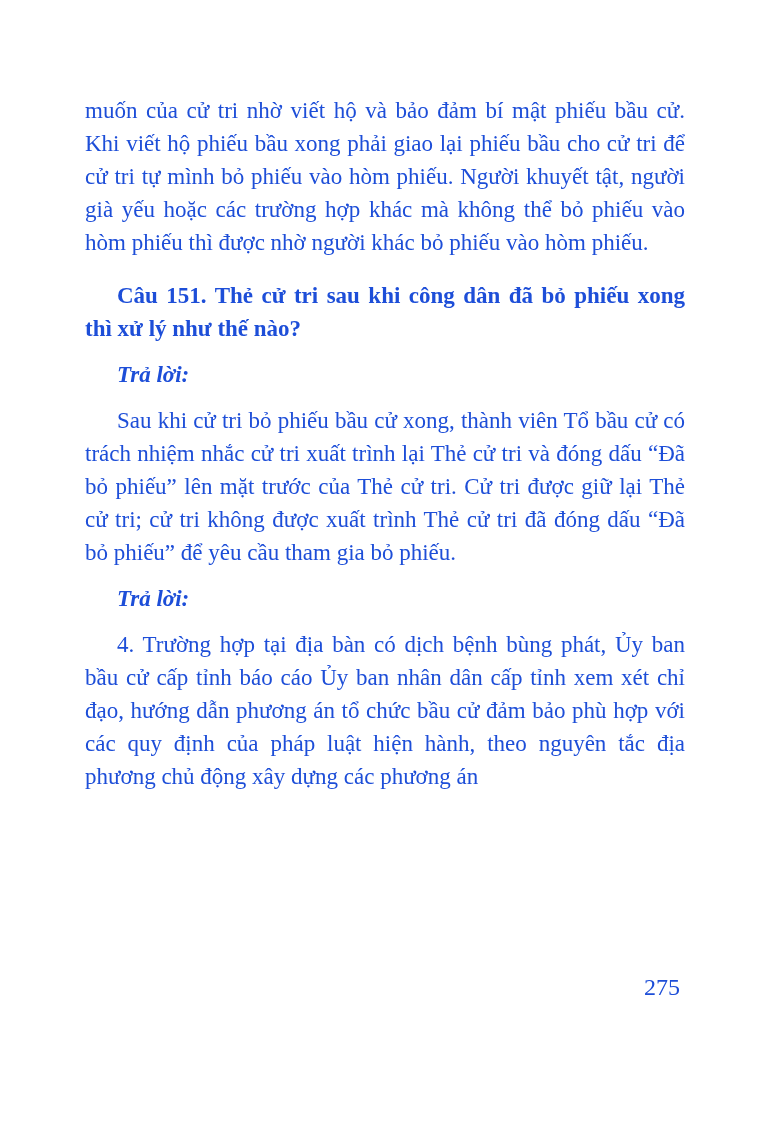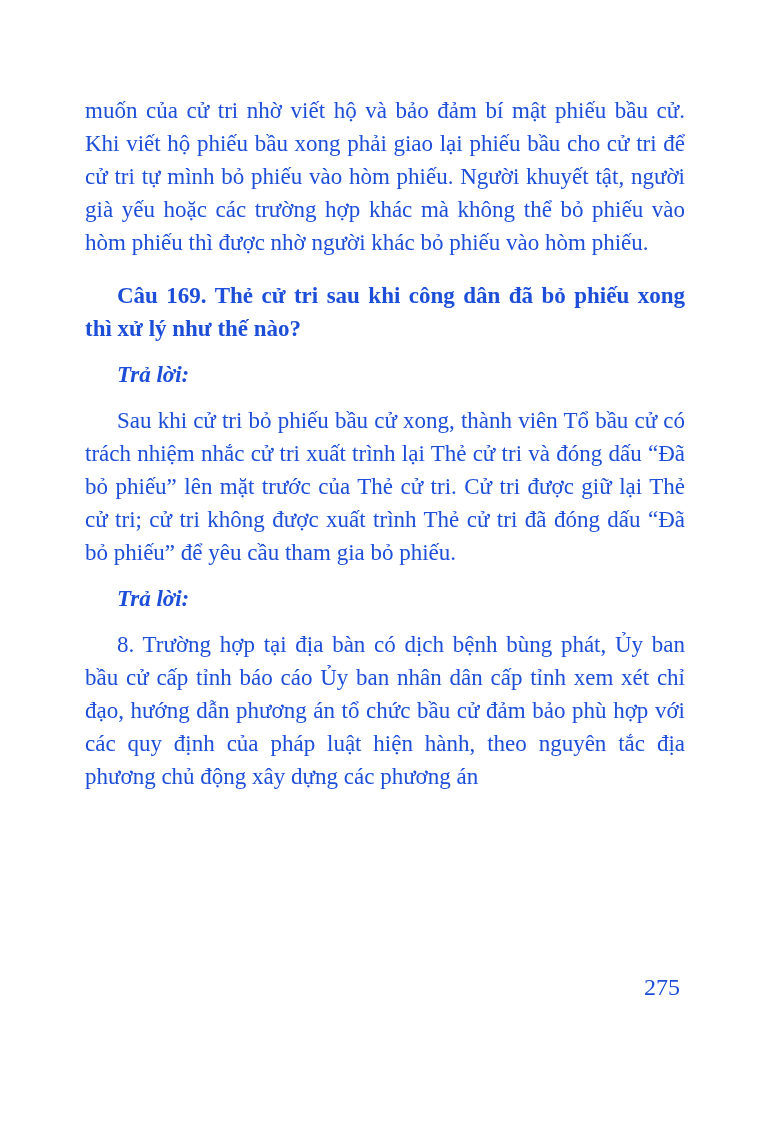--- a/index.html
+++ b/index.html
@@ -47,20 +47,20 @@
     font-size: 24px;
     line-height: 30px;
   }
 </style>
 </head>
 <body>
 
 <div class="page">
   <div class="content">
     <p class="continuation">muốn của cử tri nhờ viết hộ và bảo đảm bí mật phiếu bầu cử. Khi viết hộ phiếu bầu xong phải giao lại phiếu bầu cho cử tri để cử tri tự mình bỏ phiếu vào hòm phiếu. Người khuyết tật, người già yếu hoặc các trường hợp khác mà không thể bỏ phiếu vào hòm phiếu thì được nhờ người khác bỏ phiếu vào hòm phiếu.</p>
-    <p class="question">Câu 169. Thẻ cử tri sau khi công dân đã bỏ phiếu xong thì xử lý như thế nào?</p>
+    <p class="question">Câu 151. Thẻ cử tri sau khi công dân đã bỏ phiếu xong thì xử lý như thế nào?</p>
     <p class="answer-label">Trả lời:</p>
     <p class="body">Sau khi cử tri bỏ phiếu bầu cử xong, thành viên Tổ bầu cử có trách nhiệm nhắc cử tri xuất trình lại Thẻ cử tri và đóng dấu “Đã bỏ phiếu” lên mặt trước của Thẻ cử tri. Cử tri được giữ lại Thẻ cử tri; cử tri không được xuất trình Thẻ cử tri đã đóng dấu “Đã bỏ phiếu” để yêu cầu tham gia bỏ phiếu.</p>
     <p class="answer-label">Trả lời:</p>
-    <p class="body">8. Trường hợp tại địa bàn có dịch bệnh bùng phát, Ủy ban bầu cử cấp tỉnh báo cáo Ủy ban nhân dân cấp tỉnh xem xét chỉ đạo, hướng dẫn phương án tổ chức bầu cử đảm bảo phù hợp với các quy định của pháp luật hiện hành, theo nguyên tắc địa phương chủ động xây dựng các phương án</p>
+    <p class="body">4. Trường hợp tại địa bàn có dịch bệnh bùng phát, Ủy ban bầu cử cấp tỉnh báo cáo Ủy ban nhân dân cấp tỉnh xem xét chỉ đạo, hướng dẫn phương án tổ chức bầu cử đảm bảo phù hợp với các quy định của pháp luật hiện hành, theo nguyên tắc địa phương chủ động xây dựng các phương án</p>
   </div>
   <div class="page-number">275</div>
 </div>
 
 </body></html>

